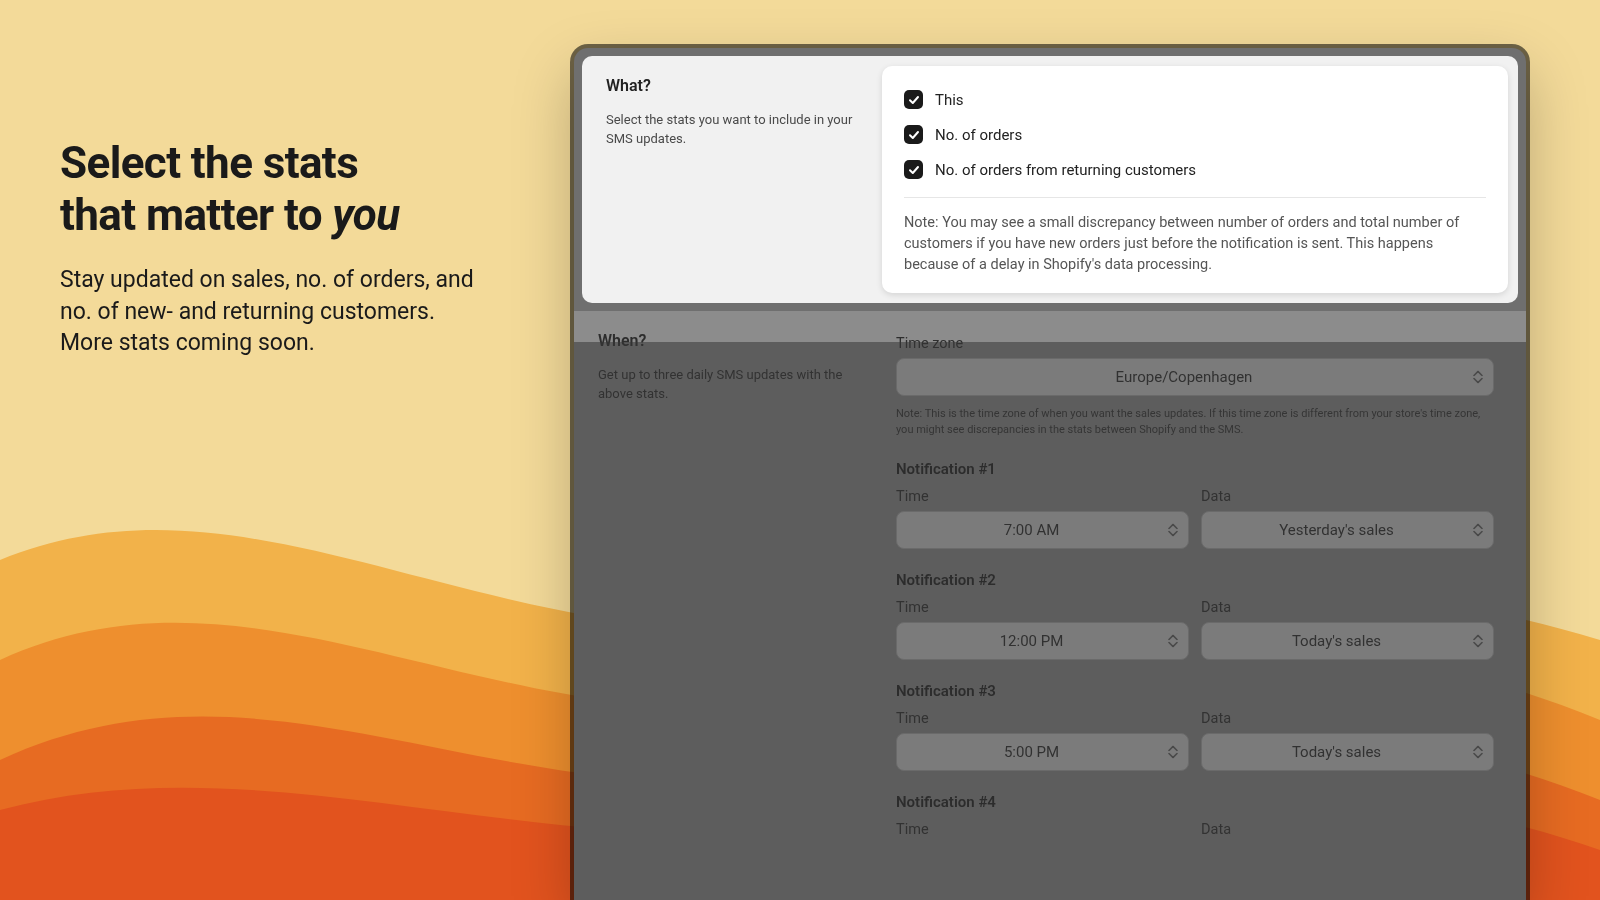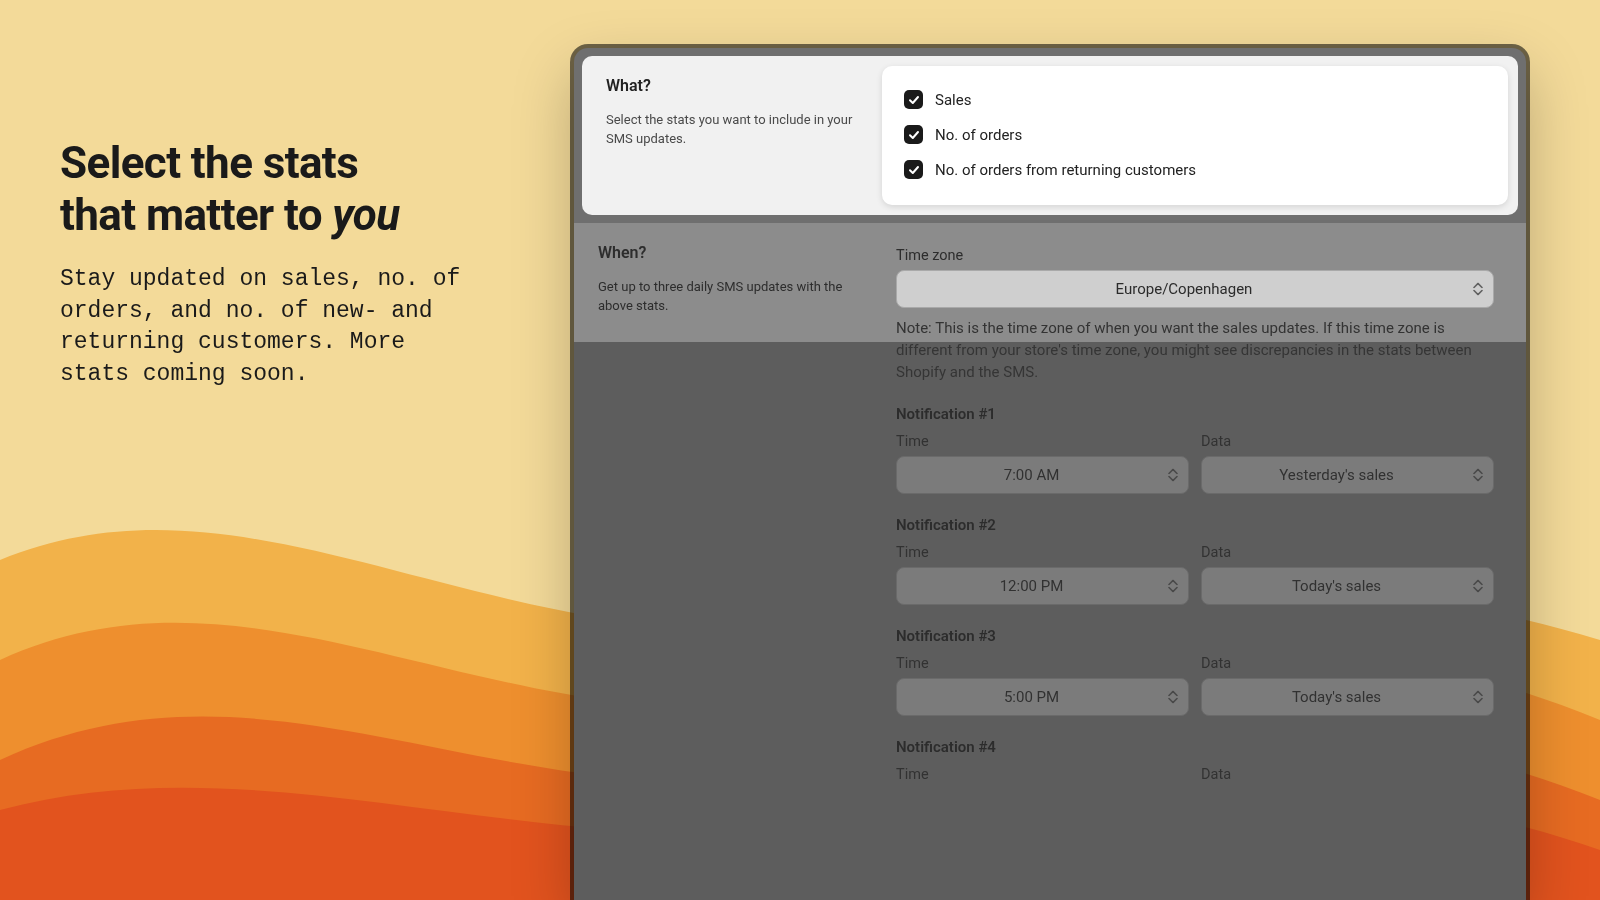--- a/index.html
+++ b/index.html
@@ -27,21 +27,20 @@
     font-weight: 700;
     letter-spacing: -0.6px;
   }
   .promo h1 .em { font-style: italic; }
   .promo p {
     margin-top: 22px;
     font-size: 23px;
     line-height: 1.38;
     font-weight: 400;
     color: #1a1a1a;
-    font-family: Liberation Mono, monospace;
   }
 
   
   .app-window {
     position: absolute;
     left: 574px;
     top: 48px;
     width: 952px;
     height: 852px;
     border-radius: 14px 14px 0 0;
@@ -159,21 +158,21 @@
     justify-content: center;
   }
   .select-box .stepper {
     position: absolute; right: 10px; top: 50%; transform: translateY(-50%);
     display: flex; flex-direction: column; gap: 1px;
   }
   .select-box .stepper svg { width: 10px; height: 6px; display: block; opacity: 0.7; }
 
   .form-note {
     margin-top: 10px;
-    font-size: 15px;
+    font-size: 11px;
     color: #333;
     line-height: 1.45;
   }
   .subheader {
     font-size: 15px; font-weight: 600; color: #1f1f1f;
     margin-top: 22px; margin-bottom: 10px;
   }
   .row2 {
     display: flex; gap: 12px;
   }
@@ -216,38 +215,39 @@
       <h3>What?</h3>
       <p>Select the stats you want to include in your SMS updates.</p>
     </div>
     <div class="card">
       <div class="option-row">
         <span class="chk">
           <svg viewBox="0 0 12 12">
               <path d="M2 6.2 L4.8 9 L10 3" stroke="#fff" stroke-width="2" fill="none" stroke-linecap="round" stroke-linejoin="round"></path>
             </svg>
         </span>
-        <label>Sales</label>
+        <label>This</label>
       </div>
       <div class="option-row">
         <span class="chk">
           <svg viewBox="0 0 12 12">
               <path d="M2 6.2 L4.8 9 L10 3" stroke="#fff" stroke-width="2" fill="none" stroke-linecap="round" stroke-linejoin="round"></path>
             </svg>
         </span>
         <label>No. of orders</label>
       </div>
       <div class="option-row">
         <span class="chk">
           <svg viewBox="0 0 12 12">
               <path d="M2 6.2 L4.8 9 L10 3" stroke="#fff" stroke-width="2" fill="none" stroke-linecap="round" stroke-linejoin="round"></path>
             </svg>
         </span>
         <label>No. of orders from returning customers</label>
       </div>
+      <div class="card-note">Note: You may see a small discrepancy between number of orders and total number of customers if you have new orders just before the notification is sent. This happens because of a delay in Shopify's data processing.</div>
     </div>
   </div>
 
   <div class="section dimmed" style="padding-bottom:200px">
     <div class="left">
       <h3>When?</h3>
       <p>Get up to three daily SMS updates with the above stats.</p>
     </div>
     <div class="when-card">
 

